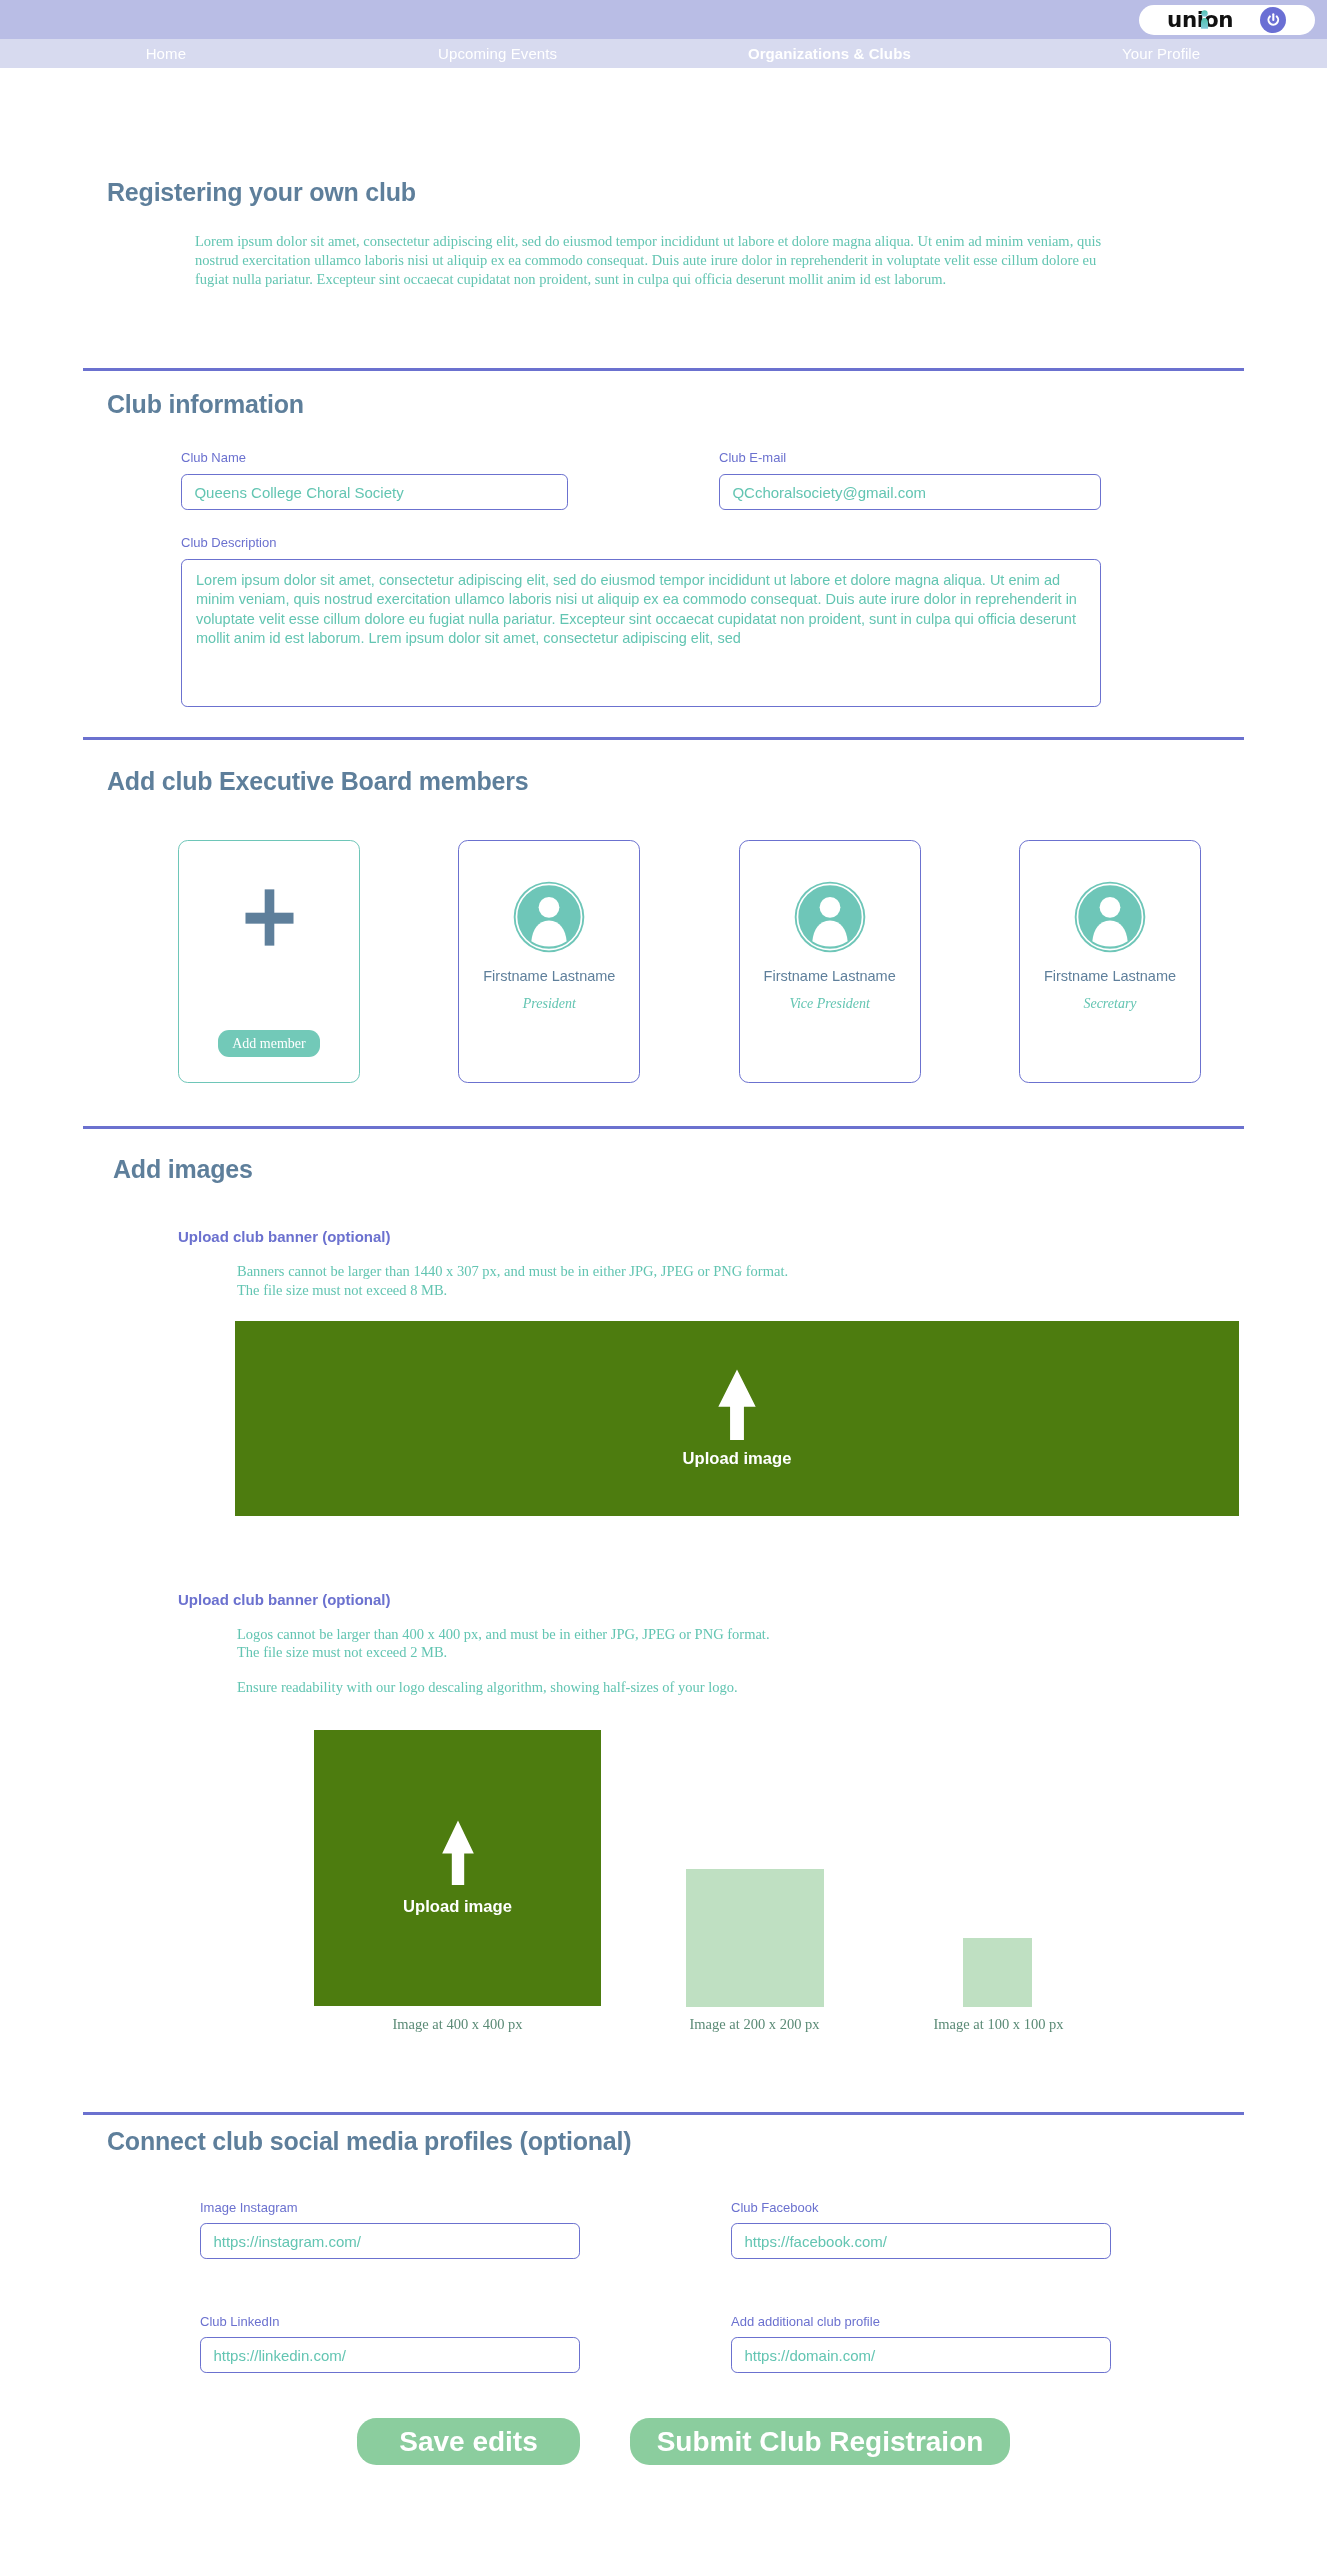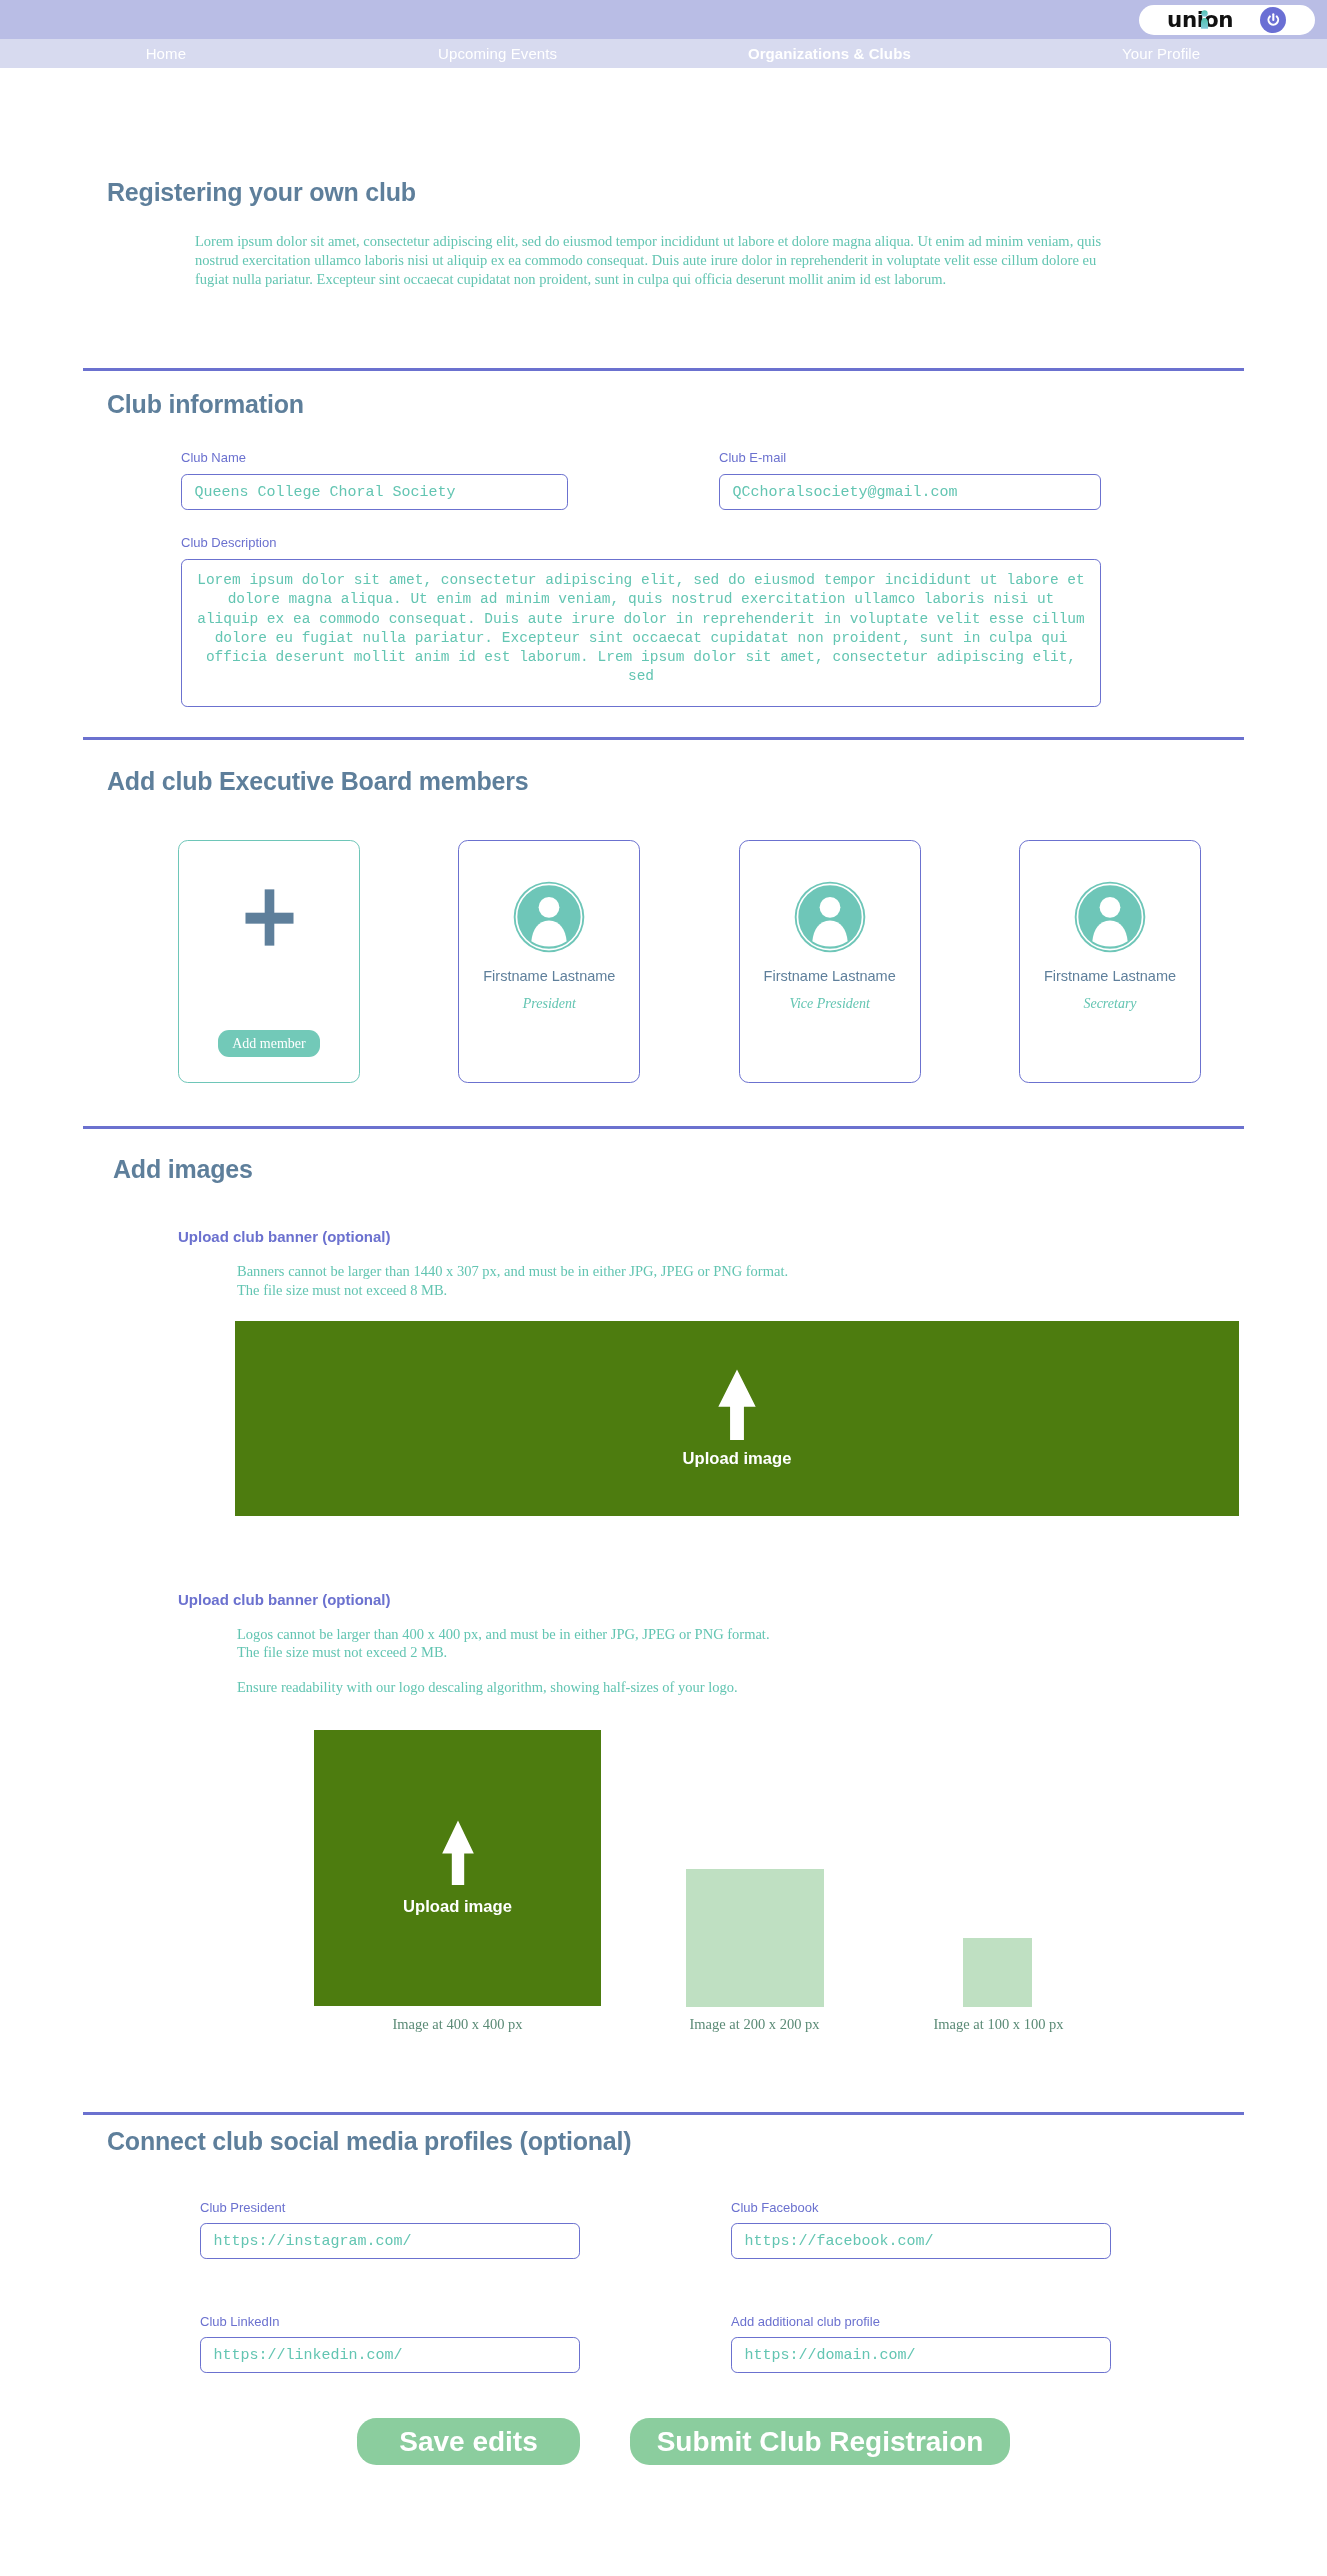--- a/index.html
+++ b/index.html
@@ -72,22 +72,22 @@
     font-family: "Liberation Sans", sans-serif;
     font-size: 13px; color: #6b71cf;
   }
 
   .input-box {
     border: 1.4px solid #6b71cf; border-radius: 6.2px;
     background: #ffffff; height: 36px;
     display: flex; align-items: center; padding: 0 12.4px;
   }
   .input-value {
-    font-family: Liberation Mono, monospace;
-    font-size: 15px; color: #63c5b2; text-align: center;
+    font-family: Liberation Sans, sans-serif;
+    font-size: 15px; color: #63c5b2;
   }
   .textarea-box {
     border: 1.4px solid #6b71cf; border-radius: 6.2px;
     background: #ffffff; padding: 11px 14px 14px 14px;
   }
 
   
   .cards-row { display: flex; gap: 0; }
   .member-card {
     width: 182px; height: 243px;
@@ -298,21 +298,21 @@
   <div class="swatch-caption" style="position:absolute;left:630px;top:1948px;width:249px;">Image at 200 x 200 px</div>
 
   <div class="swatch" style="position:absolute;left:963px;top:1870px;width:69px;height:69px;"></div>
   <div class="swatch-caption" style="position:absolute;left:874px;top:1948px;width:249px;">Image at 100 x 100 px</div>
 
   <div class="divider" style="position:absolute;left:0;right:0;top:2044px;"></div>
 
   <h2 class="section-title" style="position:absolute;left:107px;top:2059px;">Connect club social media profiles (optional)</h2>
 
   <div style="position:absolute;left:200px;top:2132px;">
-    <div class="field-label">Club President</div>
+    <div class="field-label">Image Instagram</div>
     <div class="input-box" style="width:380px;margin-top:8.3px;">
       <span class="input-value">https://instagram.com/</span>
     </div>
   </div>
 
   <div style="position:absolute;left:731px;top:2132px;">
     <div class="field-label">Club Facebook</div>
     <div class="input-box" style="width:380px;margin-top:8.3px;">
       <span class="input-value">https://facebook.com/</span>
     </div>

